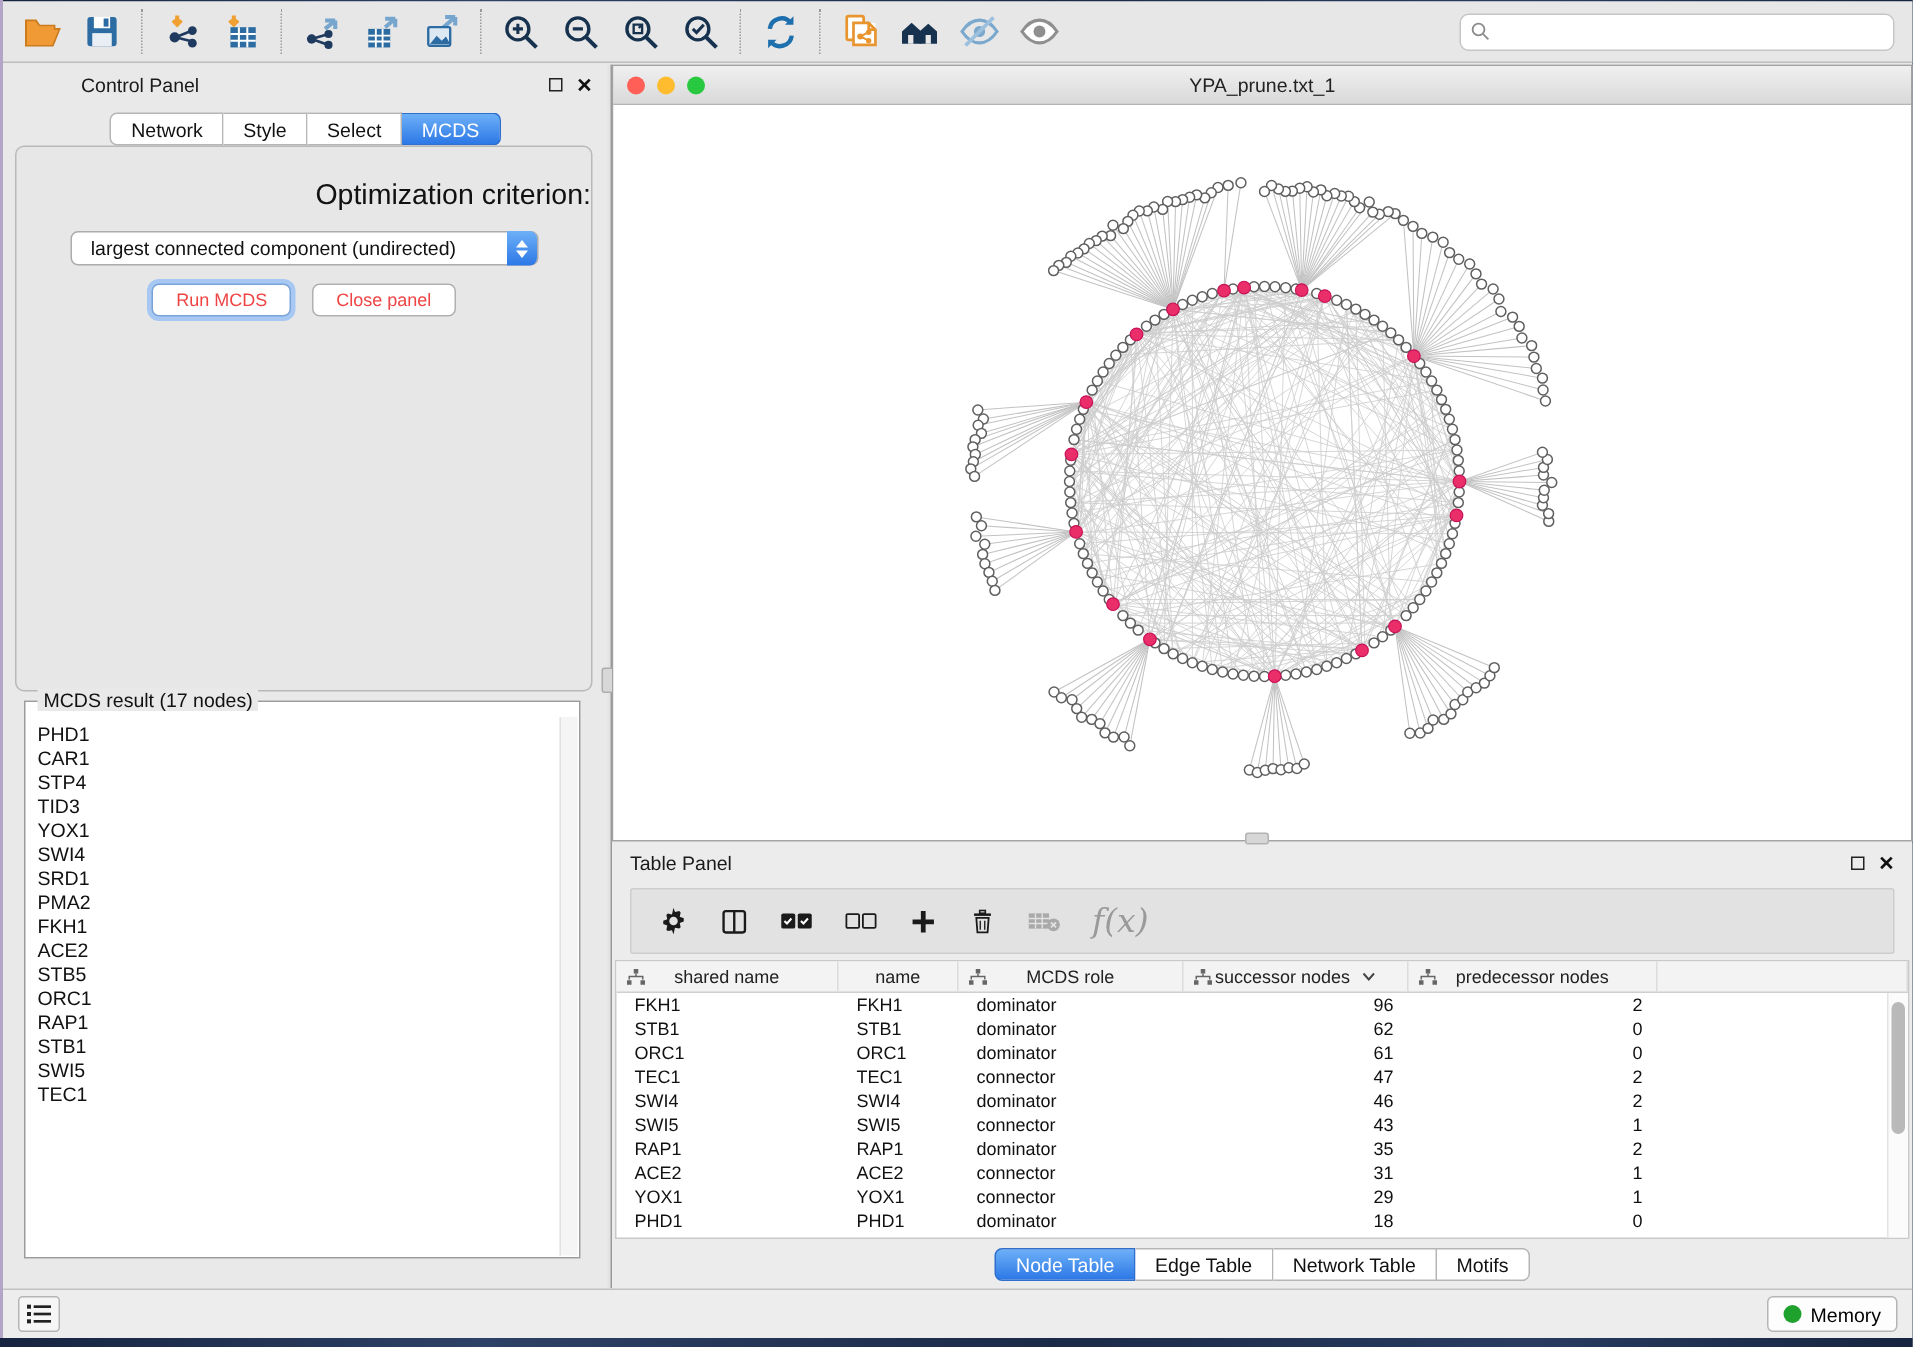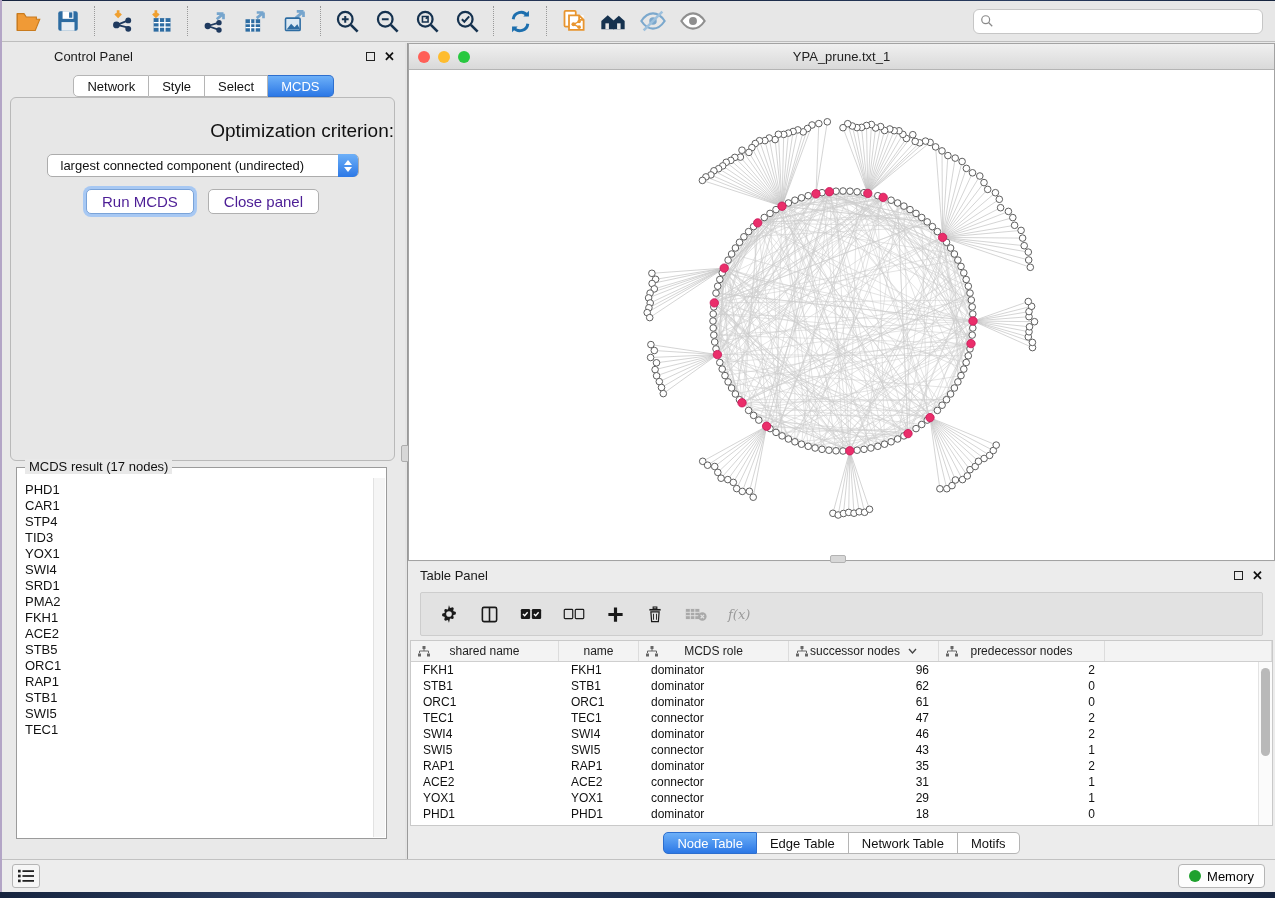--- a/index.html
+++ b/index.html
@@ -44,21 +44,21 @@
     padding-left:13px; font-size:13px; }
   .dd-cap { position:absolute; right:0; top:-1px; width:20px; height:23px; border-radius:0 5px 5px 0;
     background:linear-gradient(#6db0f8,#2c78e6); display:flex; flex-direction:column;
     align-items:center; justify-content:center; gap:2px; }
   .tri-up { width:0; height:0; border-left:4px solid transparent; border-right:4px solid transparent;
     border-bottom:5px solid #fff; }
   .tri-dn { width:0; height:0; border-left:4px solid transparent; border-right:4px solid transparent;
     border-top:5px solid #fff; }
   .cp-buttons { display:flex; justify-content:center; gap:14px; margin-top:12px; }
   .btn { background:#fff; border:1px solid #b0b0b0; border-radius:5px; padding:3px 15px;
-    font-size:15px; color:#4c1d95; }
+    font-size:12px; color:#ef4444; }
   .btn.focused { box-shadow:0 0 0 3px #a7c8f3; border-color:#7aa3d8; }
   .mcds-fieldset { position:absolute; left:14px; top:424px; width:371px; height:372px;
     border:1px solid #9b9b9b; background:#fff; }
   .mcds-legend { position:absolute; left:8px; top:-9px; background:#e9e9e9; padding:0 4px;
     font-size:13px; color:#111; }
   .mcds-list { position:absolute; left:1px; top:10px; right:13px; bottom:1px; overflow:hidden;
     padding:4px 0 0 7px; }
   .mcds-item { font-size:13px; line-height:16px; color:#111; }
   .list-scroll { position:absolute; right:1px; top:10px; width:12px; bottom:1px;
     background:#f5f5f5; border-left:1px solid #e2e2e2; }
@@ -81,21 +81,21 @@
   .nw-title { position:absolute; left:0; right:0; text-align:center; font-size:13px; color:#222; }
   .nw-canvas { position:absolute; left:0; top:26px; right:0; bottom:0; background:#fff; }
 
   
   .table-panel { position:absolute; left:406px; top:561px; right:0; bottom:33px; background:#ececec; }
   .tp-header { height:26px; display:flex; align-items:center; padding:0 12px; }
   .tp-toolbar { position:absolute; left:12px; right:12px; top:30px; height:44px; background:#e2e2e2;
     border:1px solid #cdcdcd; border-radius:2px; display:flex; align-items:center; gap:21px;
     padding-left:18px; }
   .tp-tool { display:flex; align-items:center; justify-content:center; }
-  .fx { font-family:"DejaVu Serif", serif; font-style:italic; font-size:13px; color:#9a9a9a; }
+  .fx { font-family:"DejaVu Serif", serif; font-style:italic; font-size:22px; color:#9a9a9a; }
   .tp-table { position:absolute; left:2px; right:2px; top:78px; height:186px; background:#fff;
     border:1px solid #c9c9c9; }
   .t-head { display:grid; grid-template-columns:148px 80px 150px 150px 166px 1fr; height:21px;
     background:#f3f3f3; border-bottom:1px solid #cfcfcf; }
   .t-head .th { position:relative; display:flex; align-items:center; justify-content:center;
     font-size:12px; color:#222; border-right:1px solid #dcdcdc; }
   .th .hier { position:absolute; left:7px; top:5px; }
   .th .sortv { margin-left:8px; }
   .t-body { position:absolute; left:0; right:14px; top:21px; bottom:0; overflow:hidden; }
   .t-row { display:grid; grid-template-columns:148px 80px 150px 150px 166px 1fr; height:16px;

